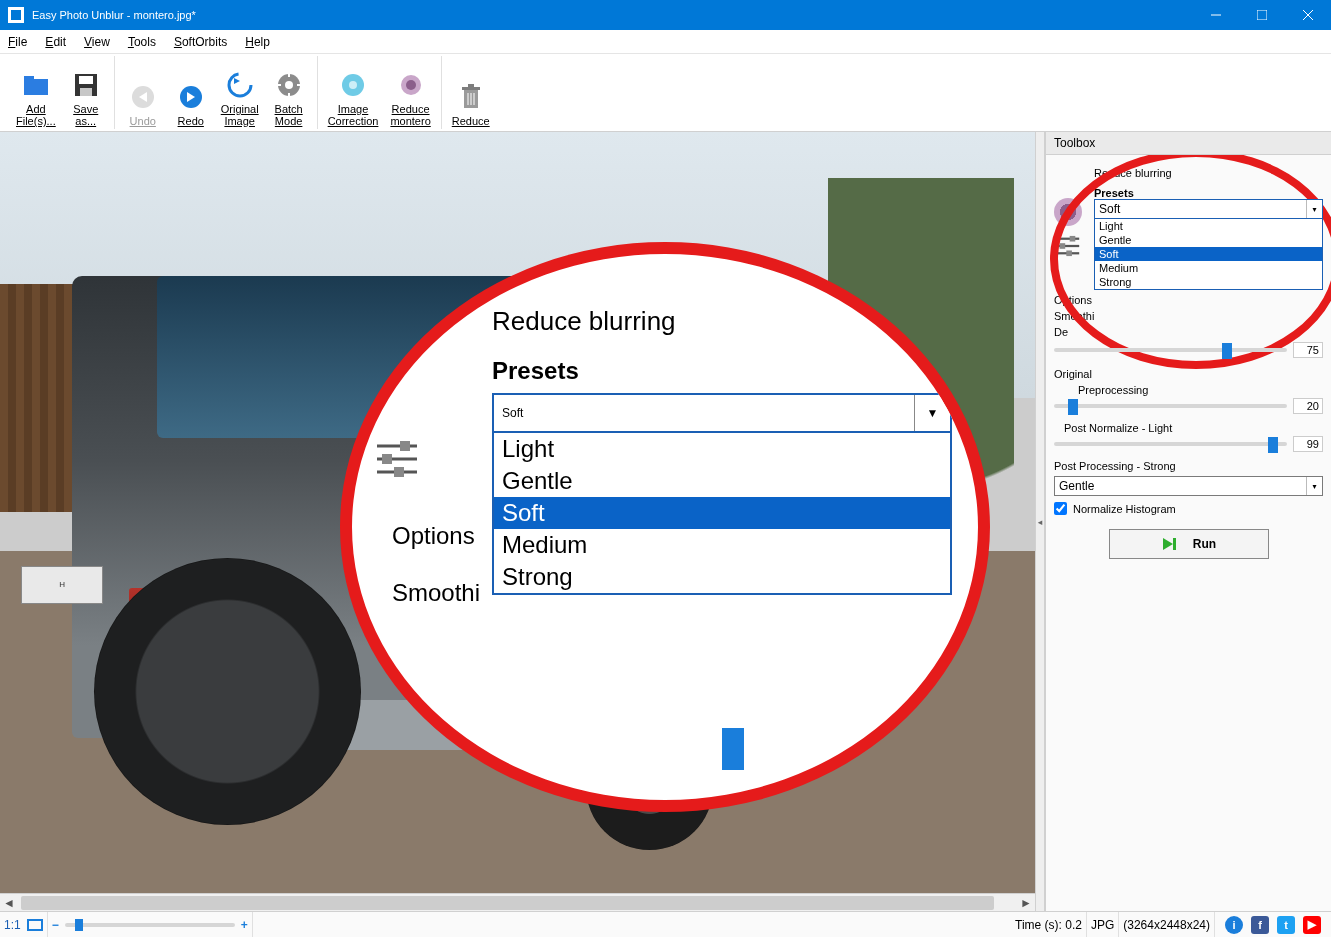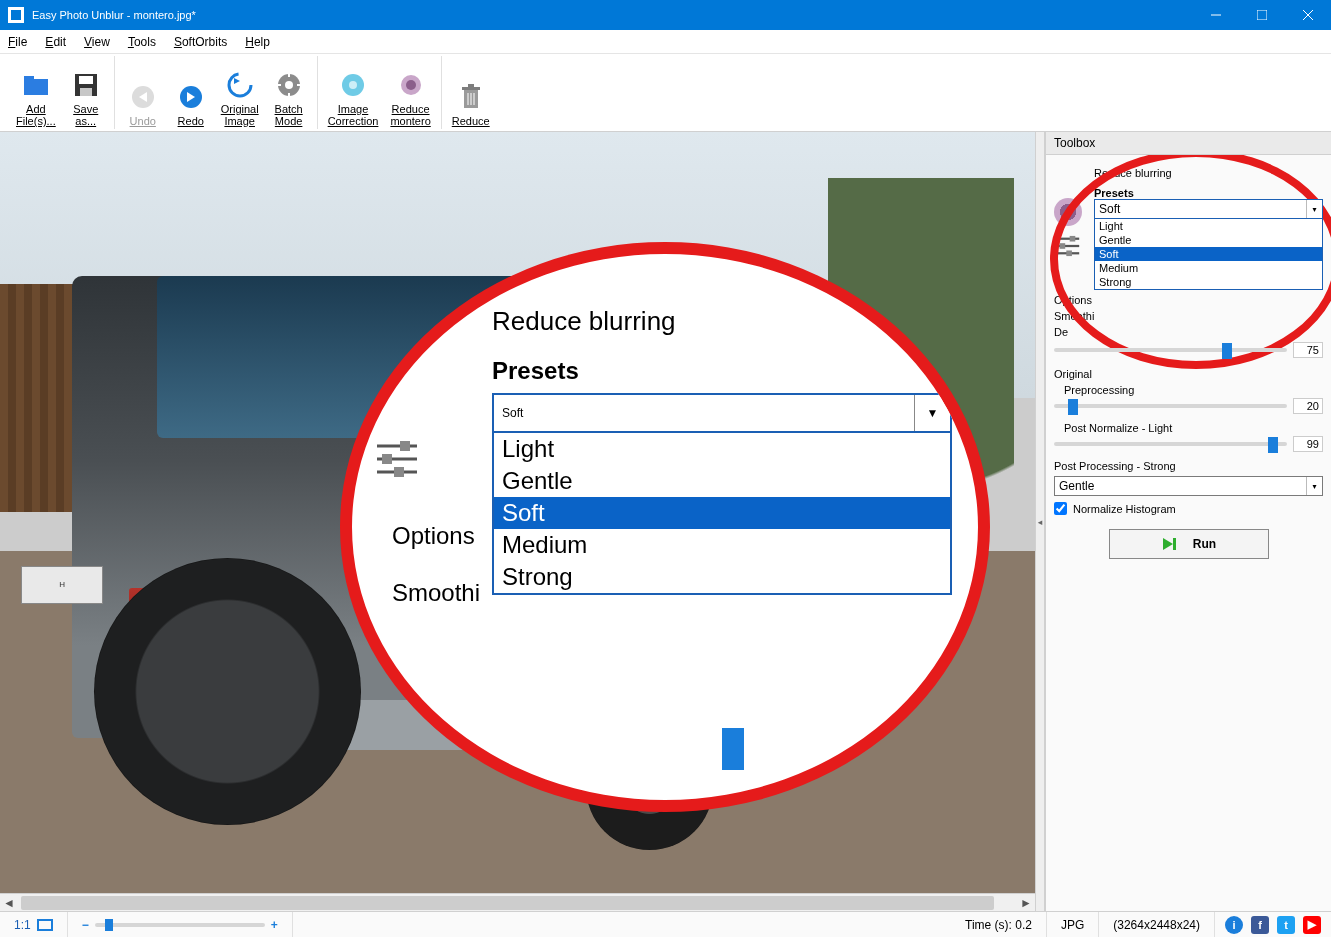--- a/index.html
+++ b/index.html
@@ -84,21 +84,21 @@
 .slider-val{width:30px;text-align:right;font-size:11px;border:1px solid #ccc;padding:1px 3px;background:#fff;}
 .side .red-ellipse{position:absolute;left:4px;top:-6px;width:292px;height:220px;border:8px solid #e51b1b;border-radius:50%;pointer-events:none;}
 .tool-icon-stack{display:flex;flex-direction:column;gap:6px;align-items:center;margin-right:6px;}
 .mini-icon{width:28px;height:28px;border-radius:50%;}
 .check-row{display:flex;align-items:center;gap:6px;margin:6px 0;}
 .check-row input{width:13px;height:13px;}
 .run-btn{margin:14px auto 0;display:flex;align-items:center;justify-content:center;gap:14px;border:1px solid #888;background:#f4f4f4;width:160px;height:30px;font-weight:bold;}
 .run-btn .runicon{width:18px;height:18px;}
 
 .status{height:26px;border-top:1px solid #d0d0d0;background:#fafafa;display:flex;align-items:center;font-size:11px;color:#1a5fb4;}
-.status .cell{padding:0 14px;border-right:1px solid #e0e0e0;height:100%;display:flex;align-items:center;gap:6px;}
+.status .cell{padding:0 4px;border-right:1px solid #e0e0e0;height:100%;display:flex;align-items:center;gap:6px;}
 .status .cell.black{color:#000;}
 .status .zoom-slider{width:170px;height:4px;background:#d6d6d6;position:relative;border-radius:2px;}
 .status .zoom-slider .thumb{position:absolute;left:10px;top:-4px;width:8px;height:12px;background:#1a7edb;}
 .status .push{margin-left:auto;}
 .status .social{display:flex;gap:8px;align-items:center;padding:0 10px;}
 .status .social span{width:18px;height:18px;display:inline-flex;align-items:center;justify-content:center;border-radius:3px;color:#fff;font-weight:bold;font-size:11px;}
 .divider-title{font-size:11px;color:#000;margin:4px 0;}
 </style>
 </head>
 <body>
@@ -357,21 +357,21 @@
         <div class="slider-row">
           <div class="slider-track">
               <div class="slider-thumb" style="left:72%;"></div>
             </div>
           <div class="slider-val">75</div>
         </div>
       </div>
 
       <div class="panel-section">
         <div class="divider-title">Original</div>
-        <div class="panel-label" style="margin-left:10px;">Preprocessing</div>
+        <div class="panel-label" style="margin-left:24px;">Preprocessing</div>
         <div class="slider-row">
           <div class="slider-track">
               <div class="slider-thumb" style="left:6%;"></div>
             </div>
           <div class="slider-val">20</div>
         </div>
         <div class="panel-label" style="margin-left:10px;">Post Normalize - Light</div>
         <div class="slider-row">
           <div class="slider-track">
               <div class="slider-thumb" style="left:92%;"></div>

